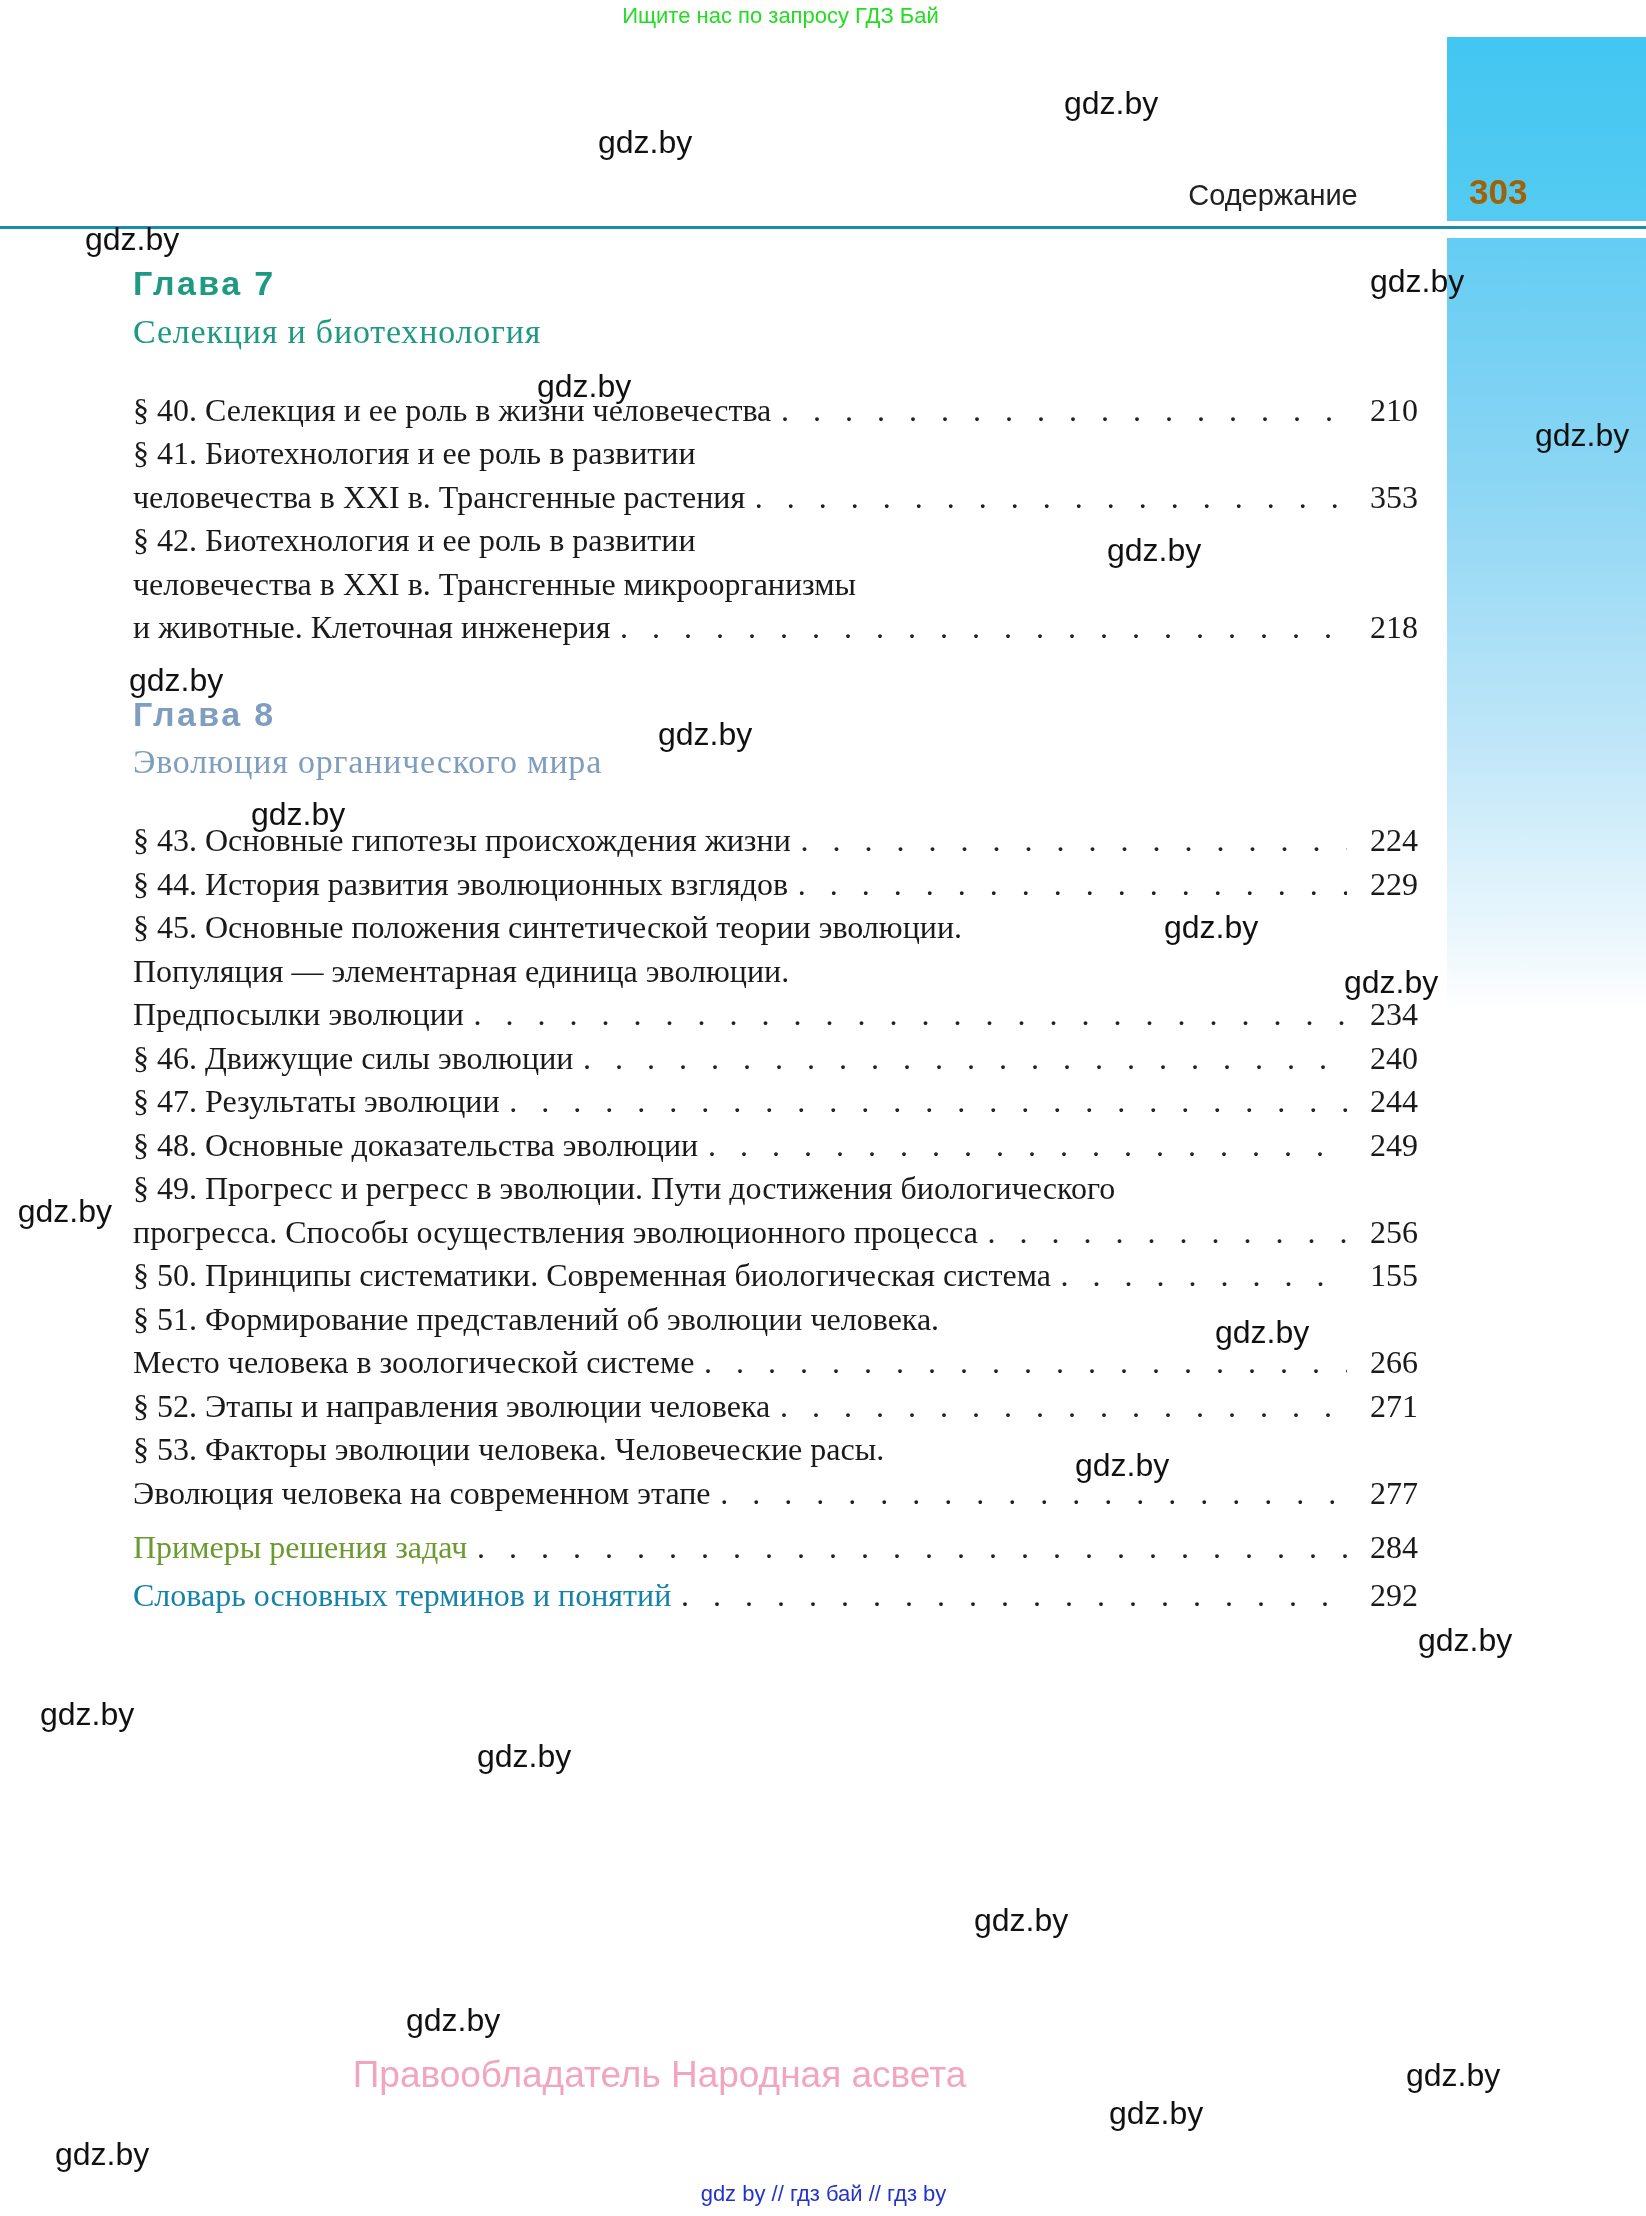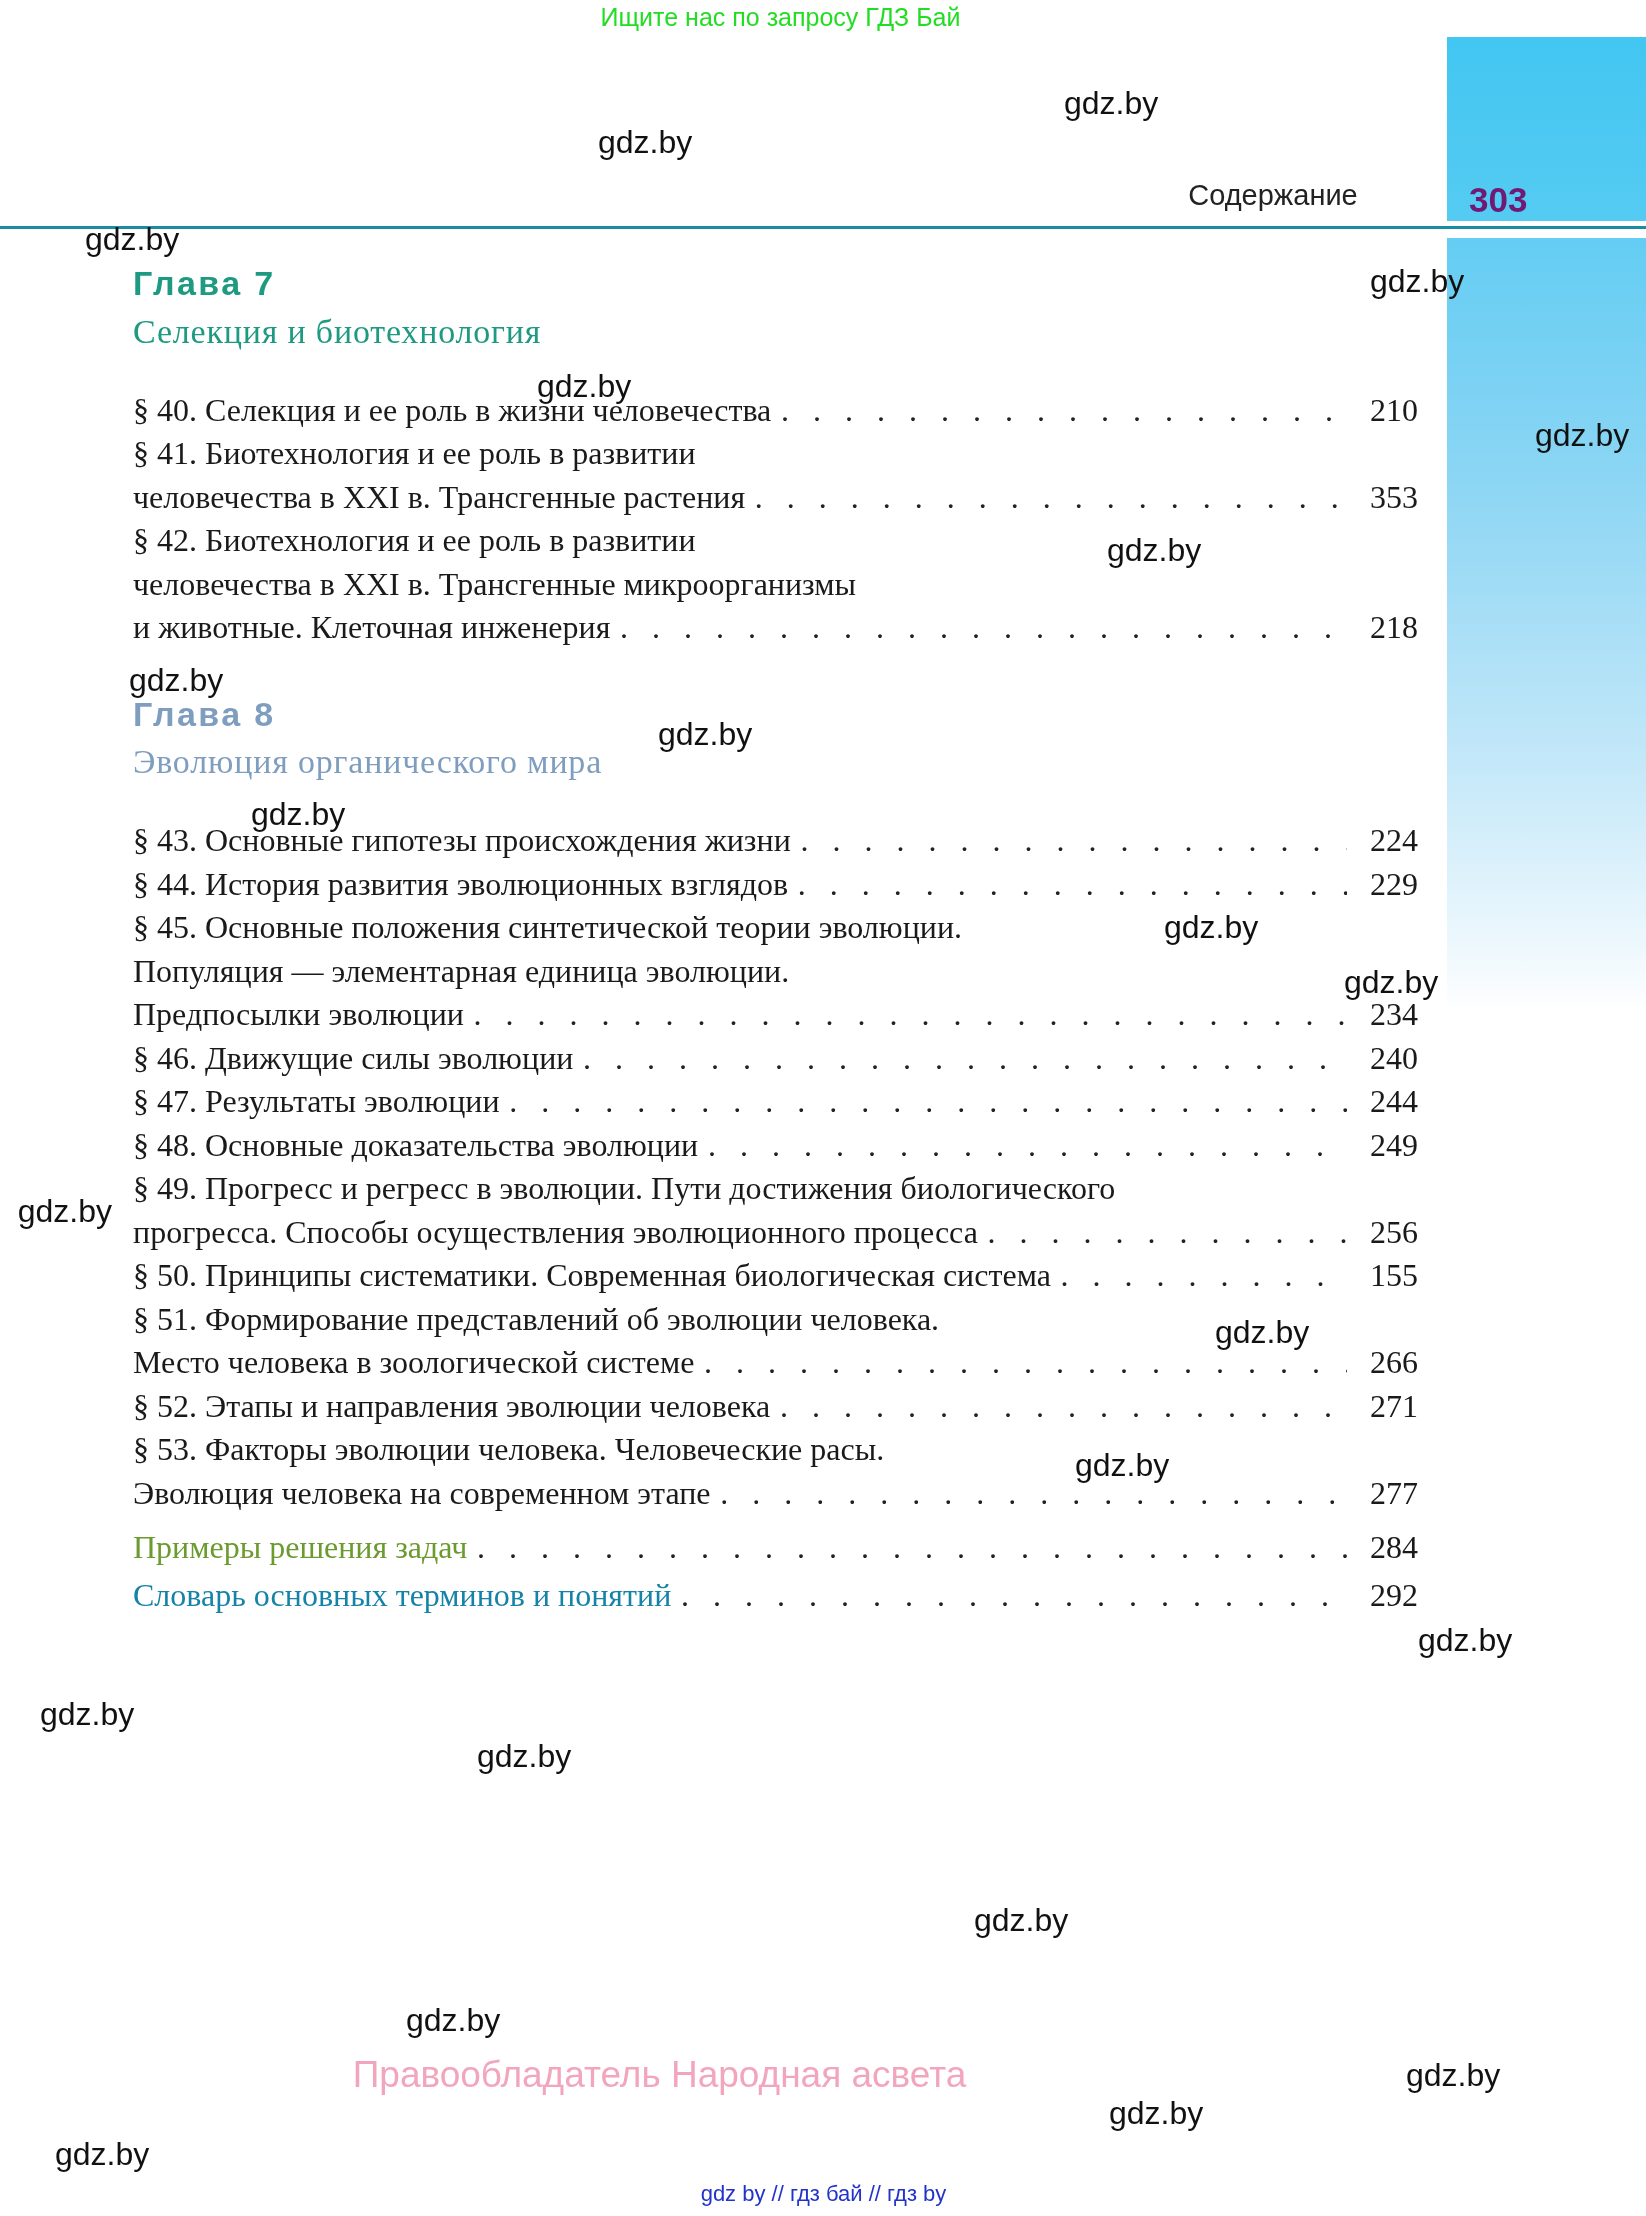--- a/index.html
+++ b/index.html
@@ -1,28 +1,28 @@
 <!DOCTYPE html>
 <html style="font-size:13px"><head>
 <meta charset="utf-8">
 <style>
   html, body { margin:0; padding:0; }
   body { width:1647px; height:2216px; background:#fff; position:relative; overflow:hidden;
          font-family:"Liberation Serif", serif; color:#1a1a1a; }
   .abs { position:absolute; }
   .top-banner { left:0; width:1561px; top:3.2px; text-align:center; color:#22dd22;
-                font-family:"Liberation Sans", sans-serif; font-size:25px; }
+                font-family:"Liberation Sans", sans-serif; font-size:22px; }
   .side-tab { left:1447px; top:37px; width:200px; height:184px; background:linear-gradient(#42c6f2,#55cbf2); }
   .side-band { left:1447px; top:238px; width:200px; height:774px;
                background:linear-gradient(#64cdf3 0%, #8ad5f4 30%, #bfe6f8 65%, #eef8fd 92%, #ffffff 100%); }
   .rule { left:0; top:226px; width:1647px; height:3.2px; background:#1a8da3; }
   .running-head { left:1128px; width:290px; top:179px; text-align:center;
                   font-family:"Liberation Sans", sans-serif; font-size:29px; color:#222; }
-  .page-num { left:1469px; top:180px; font-family:"Liberation Sans", sans-serif; font-weight:bold;
-              font-size:35px; color:#701a75; }
+  .page-num { left:1469px; top:172px; font-family:"Liberation Sans", sans-serif; font-weight:bold;
+              font-size:35px; color:#a16207; }
   .chapter-label { left:133px; font-family:"Liberation Sans", sans-serif; font-weight:bold;
                    font-size:34px; letter-spacing:2.4px; }
   .chapter-title { left:133px; font-family:Liberation Serif, serif; font-size:34px; letter-spacing:0.8px; }
   .c7 { color:#1f9a82; }
   .c8 { color:#7f9ebf; }
   .toc-line { left:133px; width:1285px; height:44px; font-size:32px; line-height:44px;
               display:flex; align-items:baseline; white-space:nowrap; }
   .toc-line .t { flex:0 0 auto; }
   .toc-line .dots { flex:1 1 auto; overflow:hidden; margin:0 9.7px; color:#222; letter-spacing:8px; }
   .toc-line .dots::before { content:". . . . . . . . . . . . . . . . . . . . . . . . . . . . . . . . . . . . . . . . . . . . . . . . . . . . . . . . . . . . . . . . . . . . . . . . . . . . . . . . . . . . . ."; }

